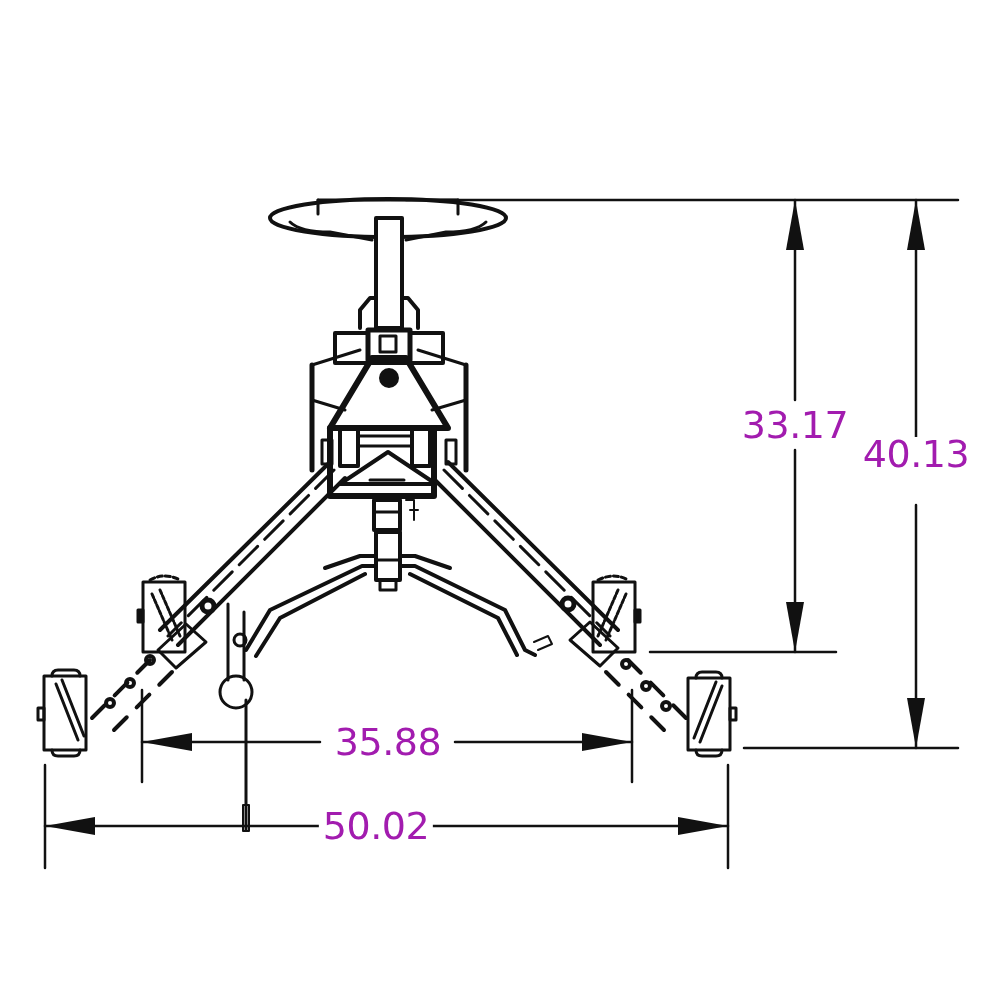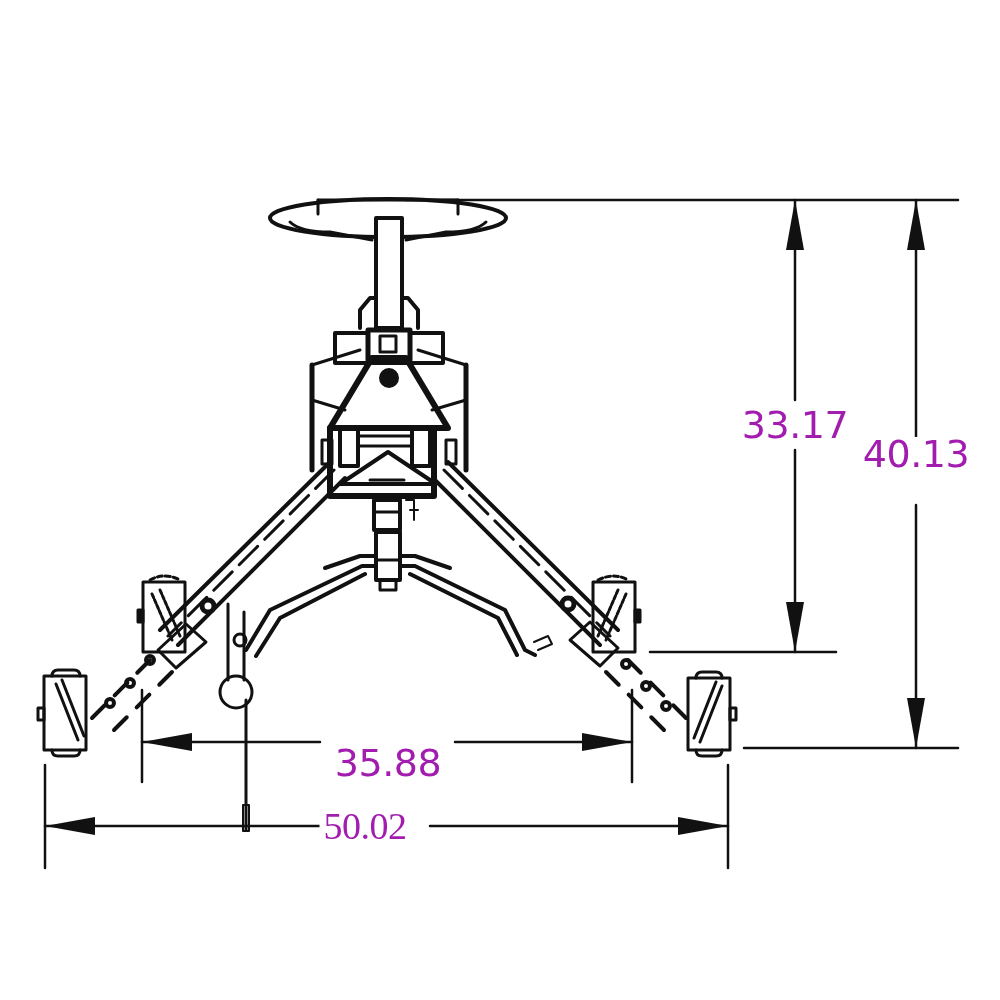--- a/index.html
+++ b/index.html
@@ -168,15 +168,15 @@
       <line x1="728" y1="765" x2="728" y2="868"></line>
       <line x1="45" y1="826" x2="322" y2="826"></line>
       <line x1="430" y1="826" x2="728" y2="826"></line>
       <polygon points="45,826 95,817 95,835" fill="#111" stroke="none"></polygon>
       <polygon points="728,826 678,817 678,835" fill="#111" stroke="none"></polygon>
     </g>
   </svg>
 
   <div class="dim-label" style="left:795px; top:425px;">33.17</div>
   <div class="dim-label" style="left:916px; top:454px;">40.13</div>
-  <div class="dim-label" style="left:388px; top:763px;">35.88</div>
-  <div class="dim-label" style="left:365px; top:826px;font-family:Liberation Serif, serif;">50.02</div>
+  <div class="dim-label" style="left:388px; top:742px;">35.88</div>
+  <div class="dim-label" style="left:376px; top:826px;">50.02</div>
 </div>
 
 </body></html>

